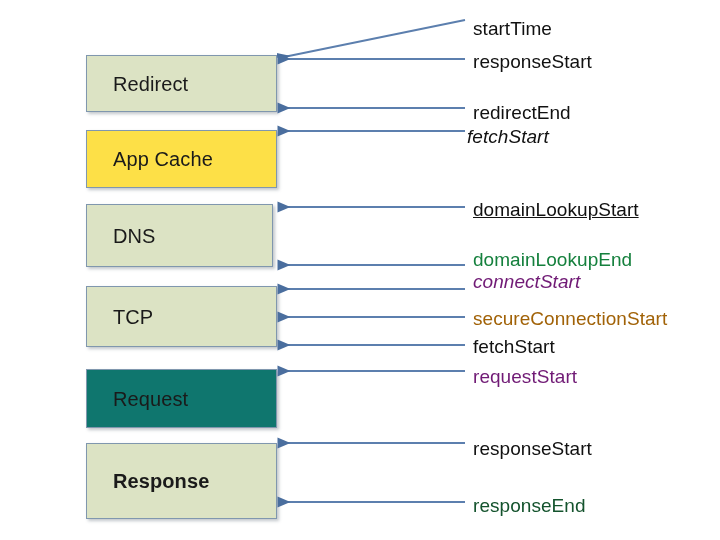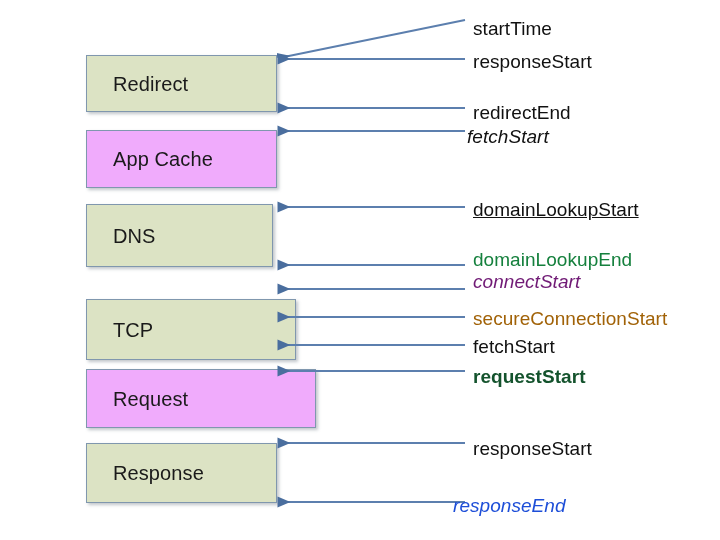--- a/index.html
+++ b/index.html
@@ -54,33 +54,33 @@
 </style>
 </head>
 <body>
 
 <div id="canvas">
 
   <div id="boxes">
       <div class="phase-box" style="left: 86px; top: 55px; width: 191px; height: 57px; background: rgb(220, 227, 196); border-color: rgb(128, 151, 174);">
         <span class="phase-label">Redirect</span>
       </div>
-      <div class="phase-box" style="left: 86px; top: 130px; width: 191px; height: 58px; background: #f0abfc; border-color: rgb(128, 151, 174);">
+      <div class="phase-box" style="left: 86px; top: 130px; width: 191px; height: 58px; background: #fde047; border-color: rgb(128, 151, 174);">
         <span class="phase-label">App Cache</span>
       </div>
       <div class="phase-box" style="left: 86px; top: 204px; width: 187px; height: 63px; background: rgb(220, 227, 196); border-color: rgb(128, 151, 174);">
         <span class="phase-label">DNS</span>
       </div>
-      <div class="phase-box" style="left: 86px; top: 299px; width: 210px; height: 61px; background: rgb(220, 227, 196); border-color: rgb(128, 151, 174);">
+      <div class="phase-box" style="left: 86px; top: 286px; width: 191px; height: 61px; background: rgb(220, 227, 196); border-color: rgb(128, 151, 174);">
         <span class="phase-label">TCP</span>
       </div>
-      <div class="phase-box" style="left: 86px; top: 369px; width: 230px; height: 59px; background: #f0abfc; border-color: rgb(128, 151, 174);">
+      <div class="phase-box" style="left: 86px; top: 369px; width: 191px; height: 59px; background: #0f766e; border-color: rgb(128, 151, 174);">
         <span class="phase-label">Request</span>
       </div>
-      <div class="phase-box" style="left: 86px; top: 443px; width: 191px; height: 60px; background: rgb(220, 227, 196); border-color: rgb(128, 151, 174);">
+      <div class="phase-box" style="left: 86px; top: 443px; width: 191px; height: 76px; background: rgb(220, 227, 196); border-color: rgb(128, 151, 174); font-weight: bold;">
         <span class="phase-label">Response</span>
       </div>
     </div>
 
   <svg id="arrow-layer" viewBox="0 0 720 540" xmlns="http://www.w3.org/2000/svg">
     <defs>
       <marker id="arrowhead" markerWidth="7" markerHeight="7" refX="6.2" refY="3.2" orient="auto" markerUnits="strokeWidth">
         <path d="M7,0.3 L7,6.1 L0.2,3.2 z" fill="#4A6E9E"></path>
       </marker>
     </defs>
@@ -103,18 +103,18 @@
   <div id="labels">
       <div class="marker-label" style="left: 473px; top: 19px; color: rgb(17, 17, 17);">startTime</div>
       <div class="marker-label" style="left: 473px; top: 52px; color: rgb(17, 17, 17);">responseStart</div>
       <div class="marker-label" style="left: 473px; top: 103px; color: rgb(17, 17, 17);">redirectEnd</div>
       <div class="marker-label" style="left: 467px; top: 127px; color: rgb(17, 17, 17); font-style: italic;">fetchStart</div>
       <div class="marker-label" style="left: 473px; top: 200px; color: rgb(17, 17, 17); text-decoration: underline;">domainLookupStart</div>
       <div class="marker-label" style="left: 473px; top: 250px; color: #15803d;">domainLookupEnd</div>
       <div class="marker-label" style="left: 473px; top: 272px; color: #701a75; font-style: italic;">connectStart</div>
       <div class="marker-label" style="left: 473px; top: 309px; color: #a16207;">secureConnectionStart</div>
       <div class="marker-label" style="left: 473px; top: 337px; color: rgb(17, 17, 17);">fetchStart</div>
-      <div class="marker-label" style="left: 473px; top: 367px; color: #14532d; font-weight: bold;">requestStart</div>
+      <div class="marker-label" style="left: 473px; top: 367px; color: #701a75;">requestStart</div>
       <div class="marker-label" style="left: 473px; top: 439px; color: rgb(17, 17, 17);">responseStart</div>
-      <div class="marker-label" style="left: 453px; top: 496px; color: #1d4ed8; font-style: italic;">responseEnd</div>
+      <div class="marker-label" style="left: 473px; top: 496px; color: #14532d;">responseEnd</div>
     </div>
 
 </div>
 
 </body></html>

